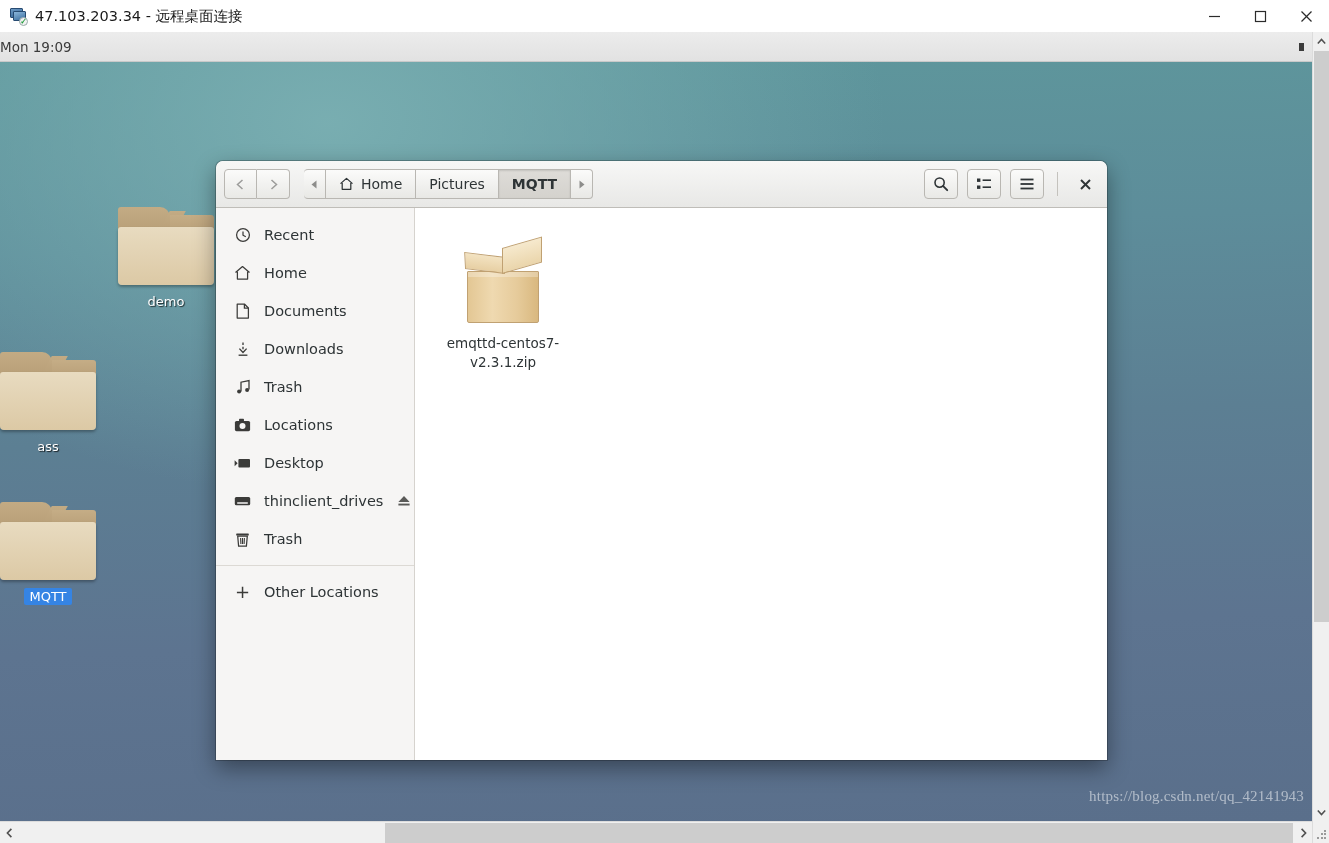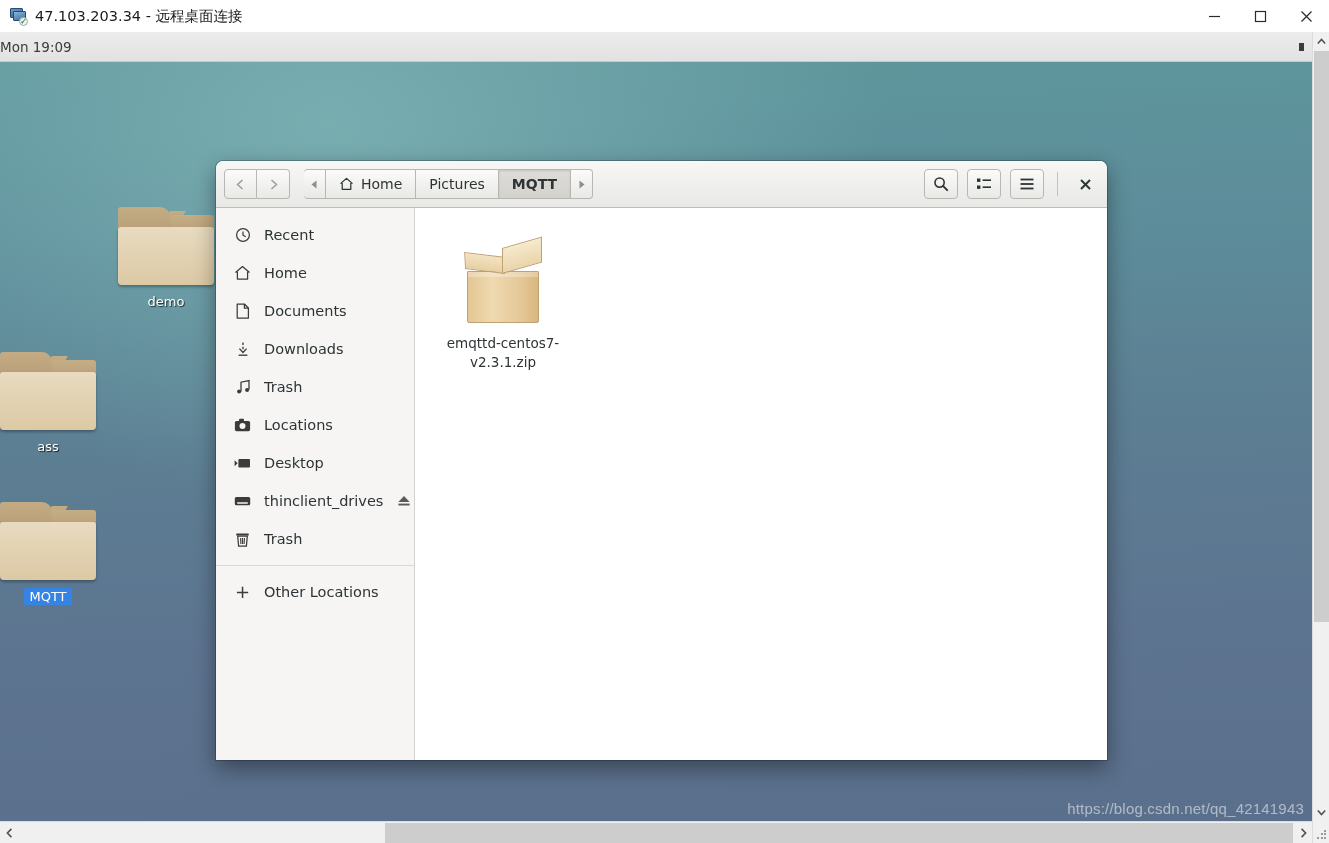--- a/index.html
+++ b/index.html
@@ -130,23 +130,23 @@
     text-shadow: 1px 1px 1px rgba(0,0,0,0.75);
     padding: 1px 5px; border-radius: 2px;
     white-space: nowrap;
   }
   .dlabel.selected {
     background: #3584e4; color: #ffffff; text-shadow: none;
   }
 
   
   #watermark {
-    position: absolute; right: 8px; bottom: 4px;
+    position: absolute; right: 8px; bottom: 16px;
     font-size: 15px; color: rgba(255,255,255,0.52);
-    font-family: Liberation Sans, sans-serif;
+    font-family: Liberation Serif, serif;
     letter-spacing: 0.2px;
     white-space: nowrap;
   }
 
   
   #nautilus {
     position: absolute; left: 216px; top: 161px;
     width: 891px; height: 599px;
     border-radius: 7px 7px 0 0;
     box-shadow: 0 8px 22px rgba(0,0,0,0.40), 0 0 0 1px rgba(0,0,0,0.22);

